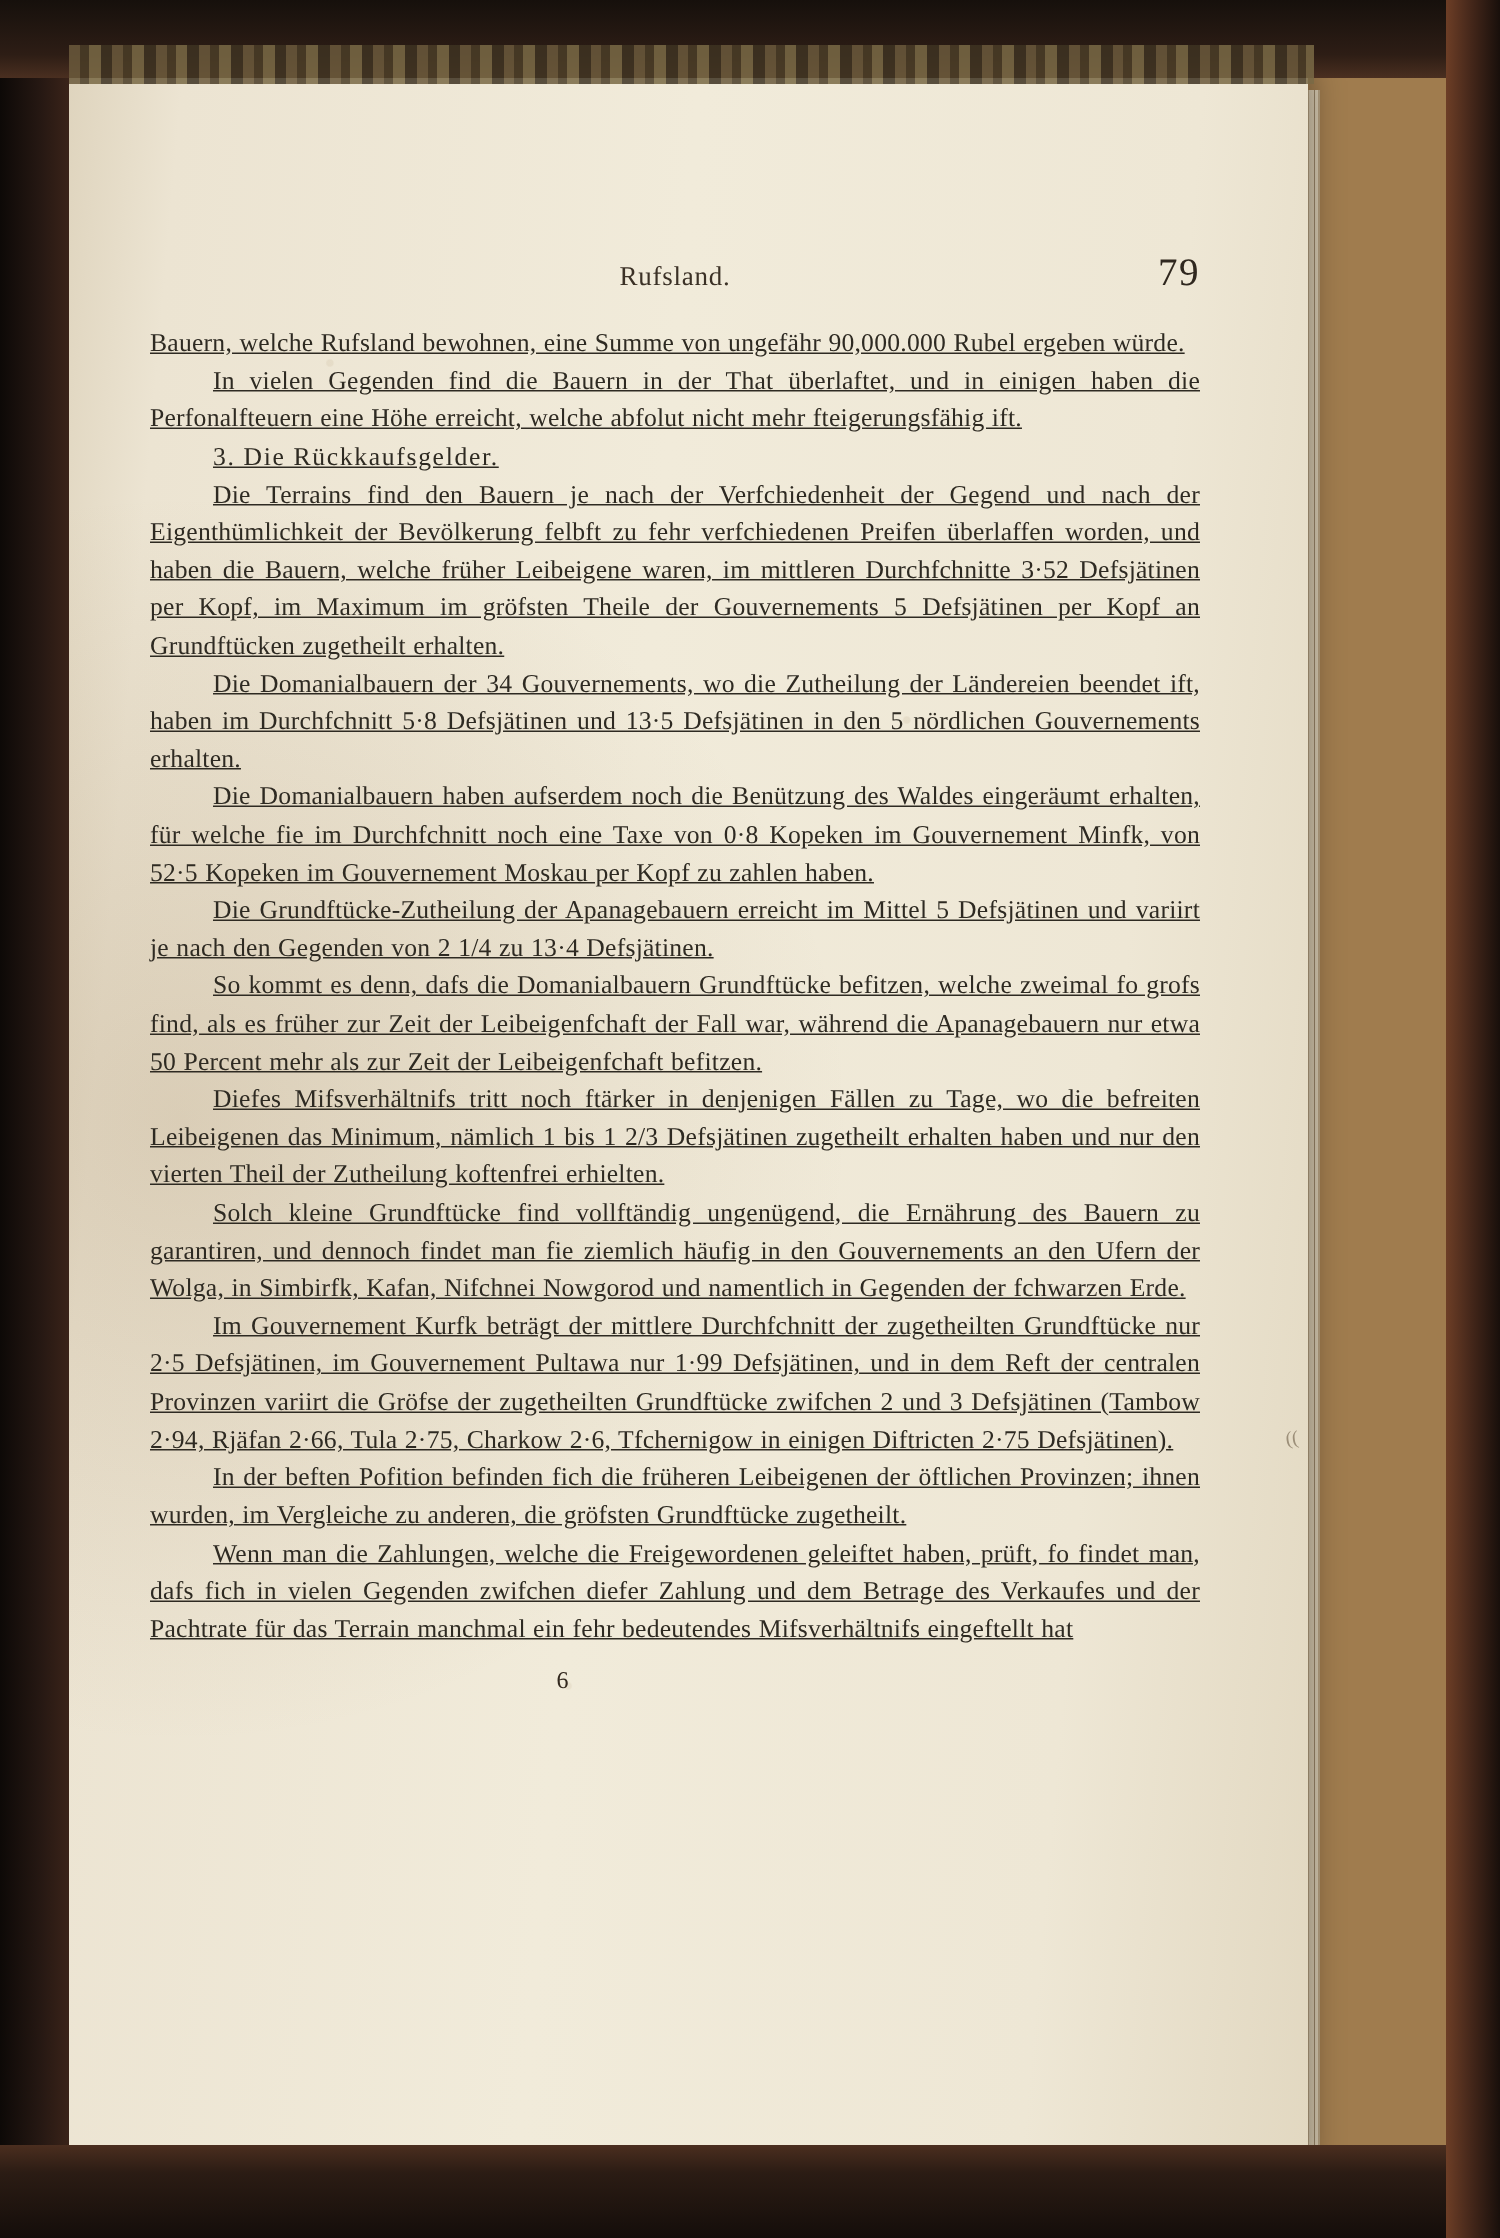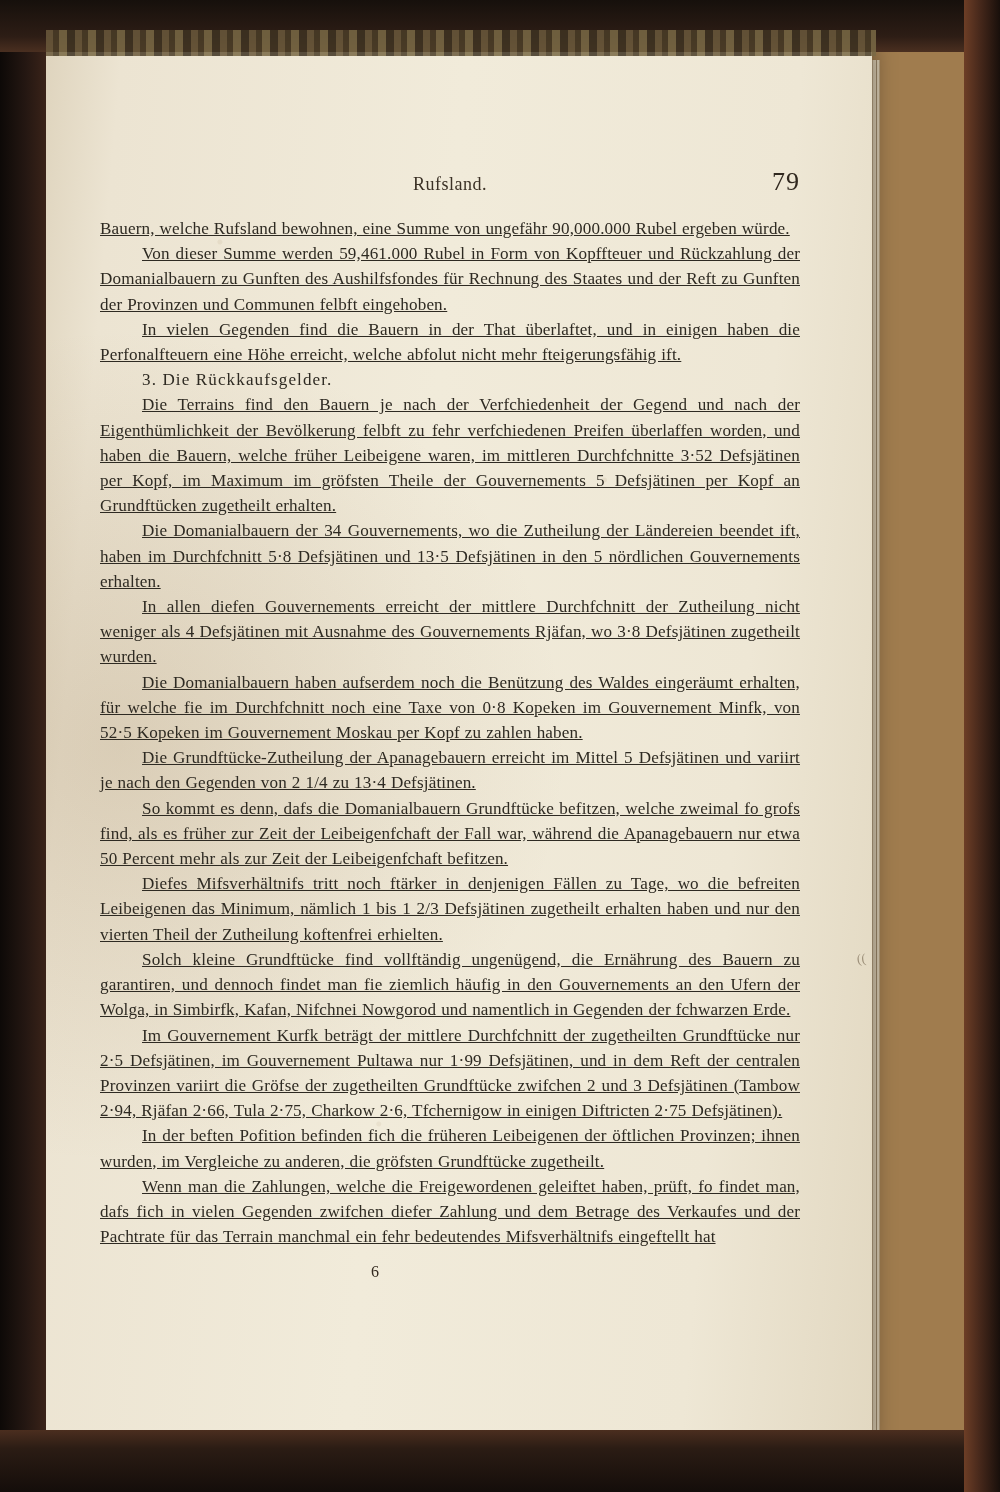--- a/index.html
+++ b/index.html
@@ -161,20 +161,21 @@
     text-decoration: underline;
   }
   p.para.noindent { text-indent: 0; }
   p.heading {
     margin: 0;
     font-size: 17.1px;
     line-height: 25.2px;
     color: #2e2a22;
     text-indent: 42px;
     letter-spacing: 1.1px;
+    text-decoration: underline;
   }
 
   .signature {
     margin-top: 14px;
     text-align: center;
     font-size: 16px;
     color: #33291f;
     padding-right: 150px;
   }
 
@@ -203,26 +204,24 @@
     <div class="margin-mark">((</div>
 
     <div class="content">
 
       <div class="runhead">
         <div class="title">Rufsland.</div>
         <div class="folio">79</div>
       </div>
 
       <p class="para noindent">Bauern, welche Rufsland bewohnen, eine Summe von ungefähr 90,000.000 Rubel ergeben würde.</p>
-      <p class="para">Von dieser Summe werden 59,461.000 Rubel in Form von Kopffteuer und Rückzahlung der Domanialbauern zu Gunften des Aushilfsfondes für Rechnung des Staates und der Reft zu Gunften der Provinzen und Communen felbft eingehoben.</p>
       <p class="para">In vielen Gegenden find die Bauern in der That überlaftet, und in einigen haben die Perfonalfteuern eine Höhe erreicht, welche abfolut nicht mehr fteigerungsfähig ift.</p>
       <p class="heading">3. Die Rückkaufsgelder.</p>
       <p class="para">Die Terrains find den Bauern je nach der Verfchiedenheit der Gegend und nach der Eigenthümlichkeit der Bevölkerung felbft zu fehr verfchiedenen Preifen überlaffen worden, und haben die Bauern, welche früher Leibeigene waren, im mittleren Durchfchnitte 3·52 Defsjätinen per Kopf, im Maximum im gröfsten Theile der Gouvernements 5 Defsjätinen per Kopf an Grundftücken zugetheilt erhalten.</p>
       <p class="para">Die Domanialbauern der 34 Gouvernements, wo die Zutheilung der Ländereien beendet ift, haben im Durchfchnitt 5·8 Defsjätinen und 13·5 Defsjätinen in den 5 nördlichen Gouvernements erhalten.</p>
-      <p class="para">In allen diefen Gouvernements erreicht der mittlere Durchfchnitt der Zutheilung nicht weniger als 4 Defsjätinen mit Ausnahme des Gouvernements Rjäfan, wo 3·8 Defsjätinen zugetheilt wurden.</p>
       <p class="para">Die Domanialbauern haben aufserdem noch die Benützung des Waldes eingeräumt erhalten, für welche fie im Durchfchnitt noch eine Taxe von 0·8 Kopeken im Gouvernement Minfk, von 52·5 Kopeken im Gouvernement Moskau per Kopf zu zahlen haben.</p>
       <p class="para">Die Grundftücke-Zutheilung der Apanagebauern erreicht im Mittel 5 Defsjätinen und variirt je nach den Gegenden von 2 1/4 zu 13·4 Defsjätinen.</p>
       <p class="para">So kommt es denn, dafs die Domanialbauern Grundftücke befitzen, welche zweimal fo grofs find, als es früher zur Zeit der Leibeigenfchaft der Fall war, während die Apanagebauern nur etwa 50 Percent mehr als zur Zeit der Leibeigenfchaft befitzen.</p>
       <p class="para">Diefes Mifsverhältnifs tritt noch ftärker in denjenigen Fällen zu Tage, wo die befreiten Leibeigenen das Minimum, nämlich 1 bis 1 2/3 Defsjätinen zugetheilt erhalten haben und nur den vierten Theil der Zutheilung koftenfrei erhielten.</p>
       <p class="para">Solch kleine Grundftücke find vollftändig ungenügend, die Ernährung des Bauern zu garantiren, und dennoch findet man fie ziemlich häufig in den Gouvernements an den Ufern der Wolga, in Simbirfk, Kafan, Nifchnei Nowgorod und namentlich in Gegenden der fchwarzen Erde.</p>
       <p class="para">Im Gouvernement Kurfk beträgt der mittlere Durchfchnitt der zugetheilten Grundftücke nur 2·5 Defsjätinen, im Gouvernement Pultawa nur 1·99 Defsjätinen, und in dem Reft der centralen Provinzen variirt die Gröfse der zugetheilten Grundftücke zwifchen 2 und 3 Defsjätinen (Tambow 2·94, Rjäfan 2·66, Tula 2·75, Charkow 2·6, Tfchernigow in einigen Diftricten 2·75 Defsjätinen).</p>
       <p class="para">In der beften Pofition befinden fich die früheren Leibeigenen der öftlichen Provinzen; ihnen wurden, im Vergleiche zu anderen, die gröfsten Grundftücke zugetheilt.</p>
       <p class="para">Wenn man die Zahlungen, welche die Freigewordenen geleiftet haben, prüft, fo findet man, dafs fich in vielen Gegenden zwifchen diefer Zahlung und dem Betrage des Verkaufes und der Pachtrate für das Terrain manchmal ein fehr bedeutendes Mifsverhältnifs eingeftellt hat</p>
 
       <div class="signature">6</div>

